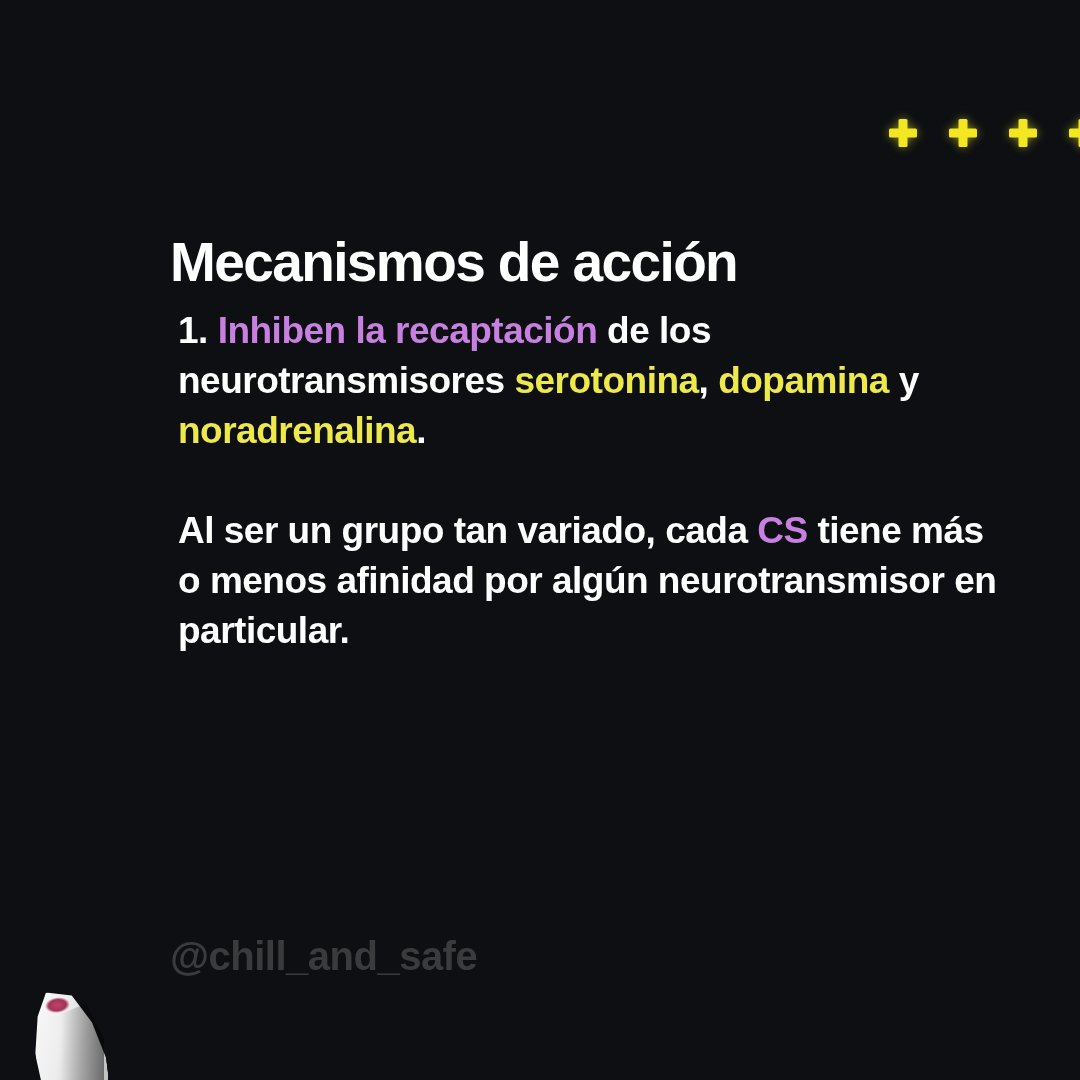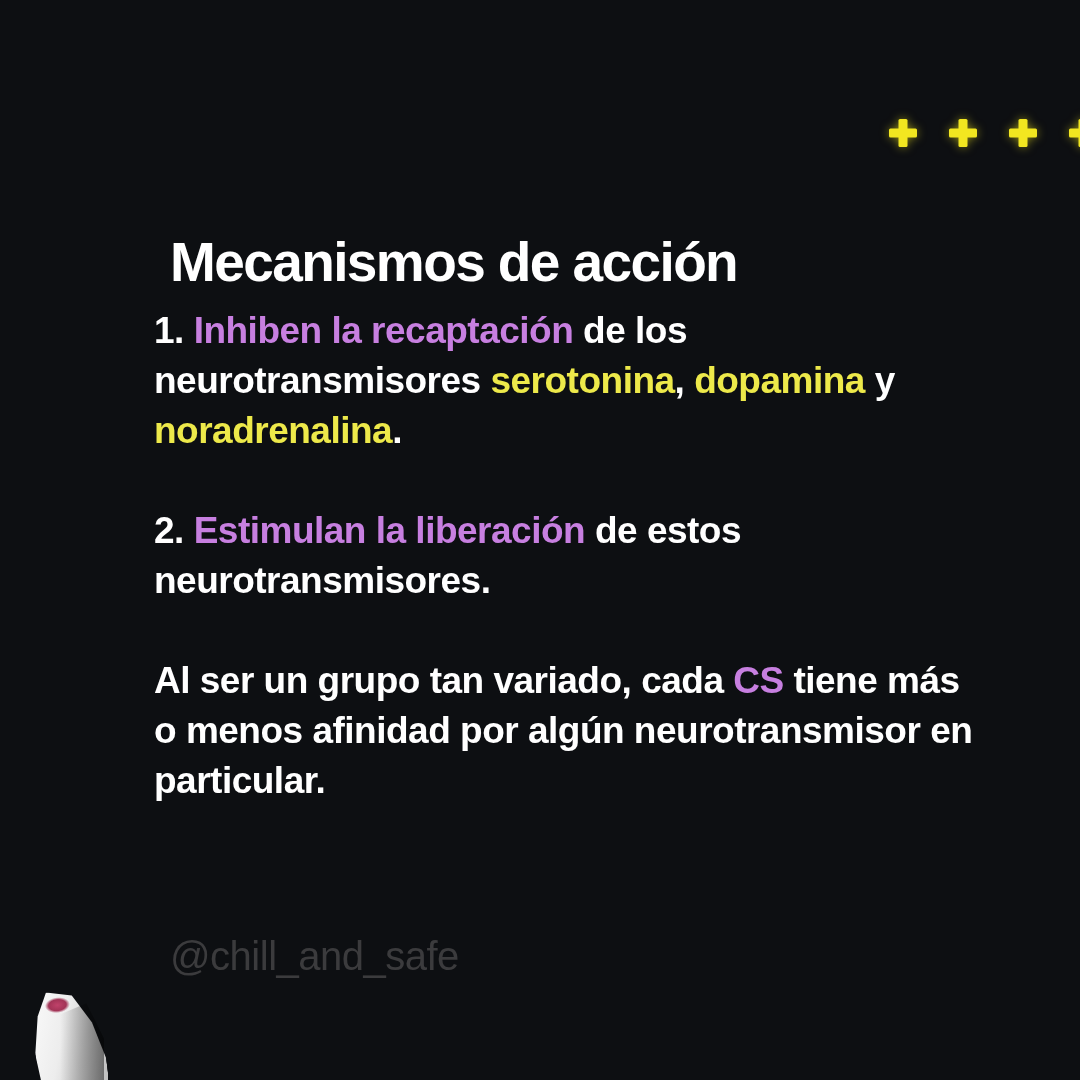--- a/index.html
+++ b/index.html
@@ -65,21 +65,21 @@
     font-size: 55px;
     font-weight: 800;
     letter-spacing: -1.6px;
     line-height: 1.06;
     white-space: nowrap;
   }
 
   
   .body-block {
     position: absolute;
-    left: 154px;
+    left: 178px;
     top: 306px;
     width: 830px;
   }
   .para {
     color: #ffffff;
     font-size: 37px;
     font-weight: 600;
     line-height: 50px;
     letter-spacing: -0.5px;
     margin: 0 0 50px 0;
@@ -89,21 +89,21 @@
   .t-purple { color: #c77fe0; }
   .t-yellow { color: #ede94a; }
 
   
   .watermark {
     position: absolute;
     left: 170px;
     top: 934px;
     color: #3b3b3d;
     font-size: 40px;
-    font-weight: 400;
+    font-weight: 700;
     letter-spacing: -0.5px;
   }
 
   
   .photo-frag {
     position: absolute;
     left: 0;
     bottom: 0;
     width: 108px;
     height: 92px;
@@ -140,21 +140,20 @@
     <span class="plus"></span>
     <span class="plus"></span>
     <span class="plus"></span>
     <span class="plus"></span>
   </div>
 
   <h1 class="title">Mecanismos de acción</h1>
 
   <div class="body-block">
       <p class="para"><span class="t-white">1. </span><span class="t-purple">Inhiben la recaptación</span><span class="t-white"> de los neurotransmisores </span><span class="t-yellow">serotonina</span><span class="t-white">, </span><span class="t-yellow">dopamina</span><span class="t-white"> y </span><span class="t-yellow">noradrenalina</span><span class="t-white">.</span></p>
-      <p class="para"><span class="t-white">2. </span><span class="t-purple">Estimulan la liberación</span><span class="t-white"> de estos neurotransmisores.</span></p>
       <p class="para"><span class="t-white">Al ser un grupo tan variado, cada </span><span class="t-purple">CS</span><span class="t-white"> tiene más o menos afinidad por algún neurotransmisor en particular.</span></p>
     </div>
 
   <div class="watermark">@chill_and_safe</div>
 
   <div class="photo-frag">
     <span class="shape"></span>
     <span class="shade"></span>
   </div>
 

